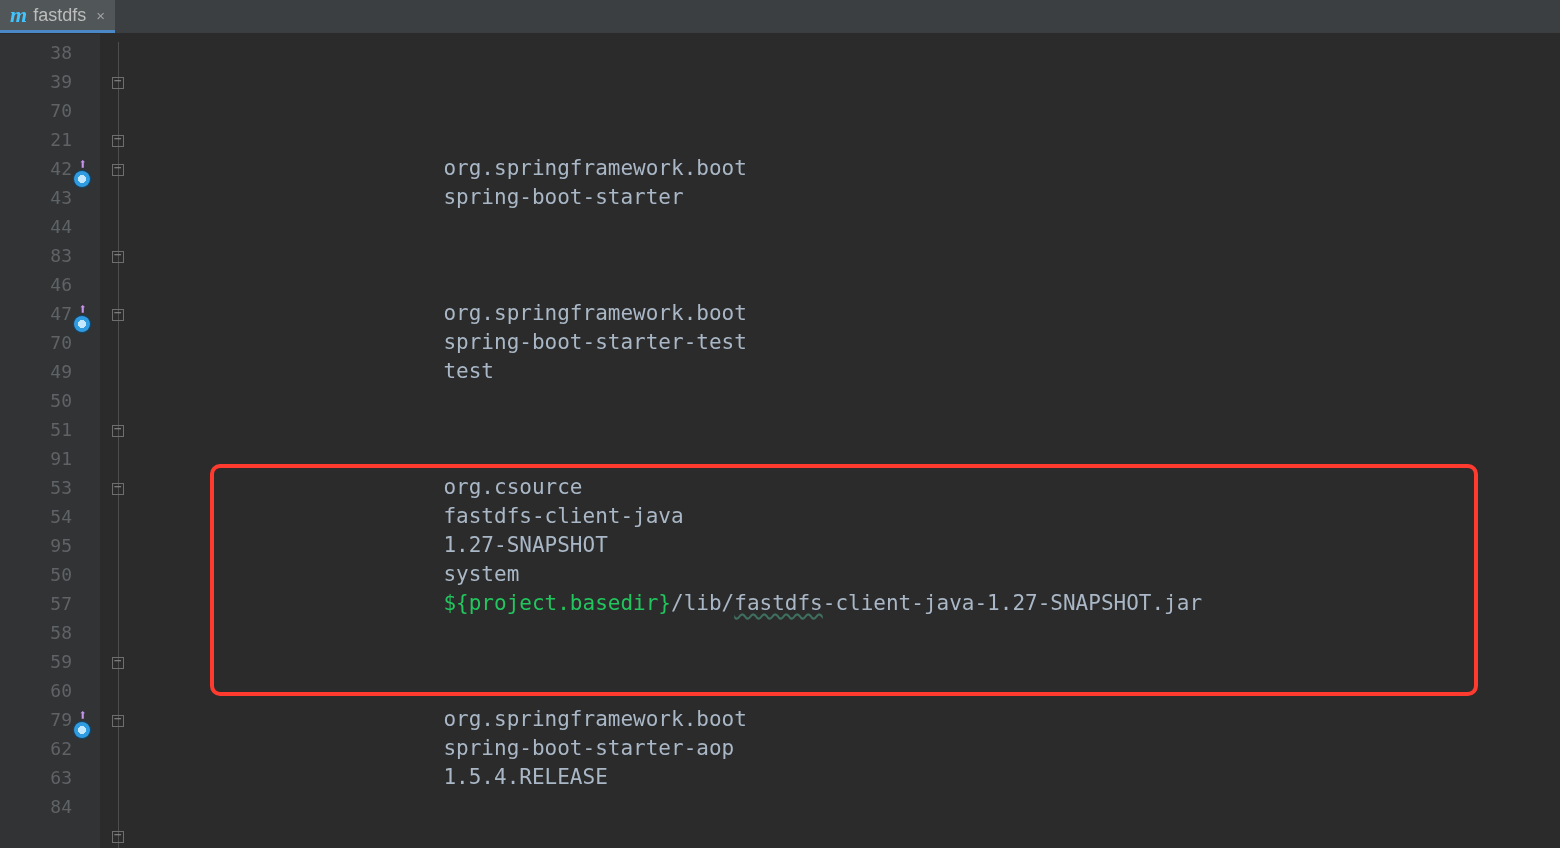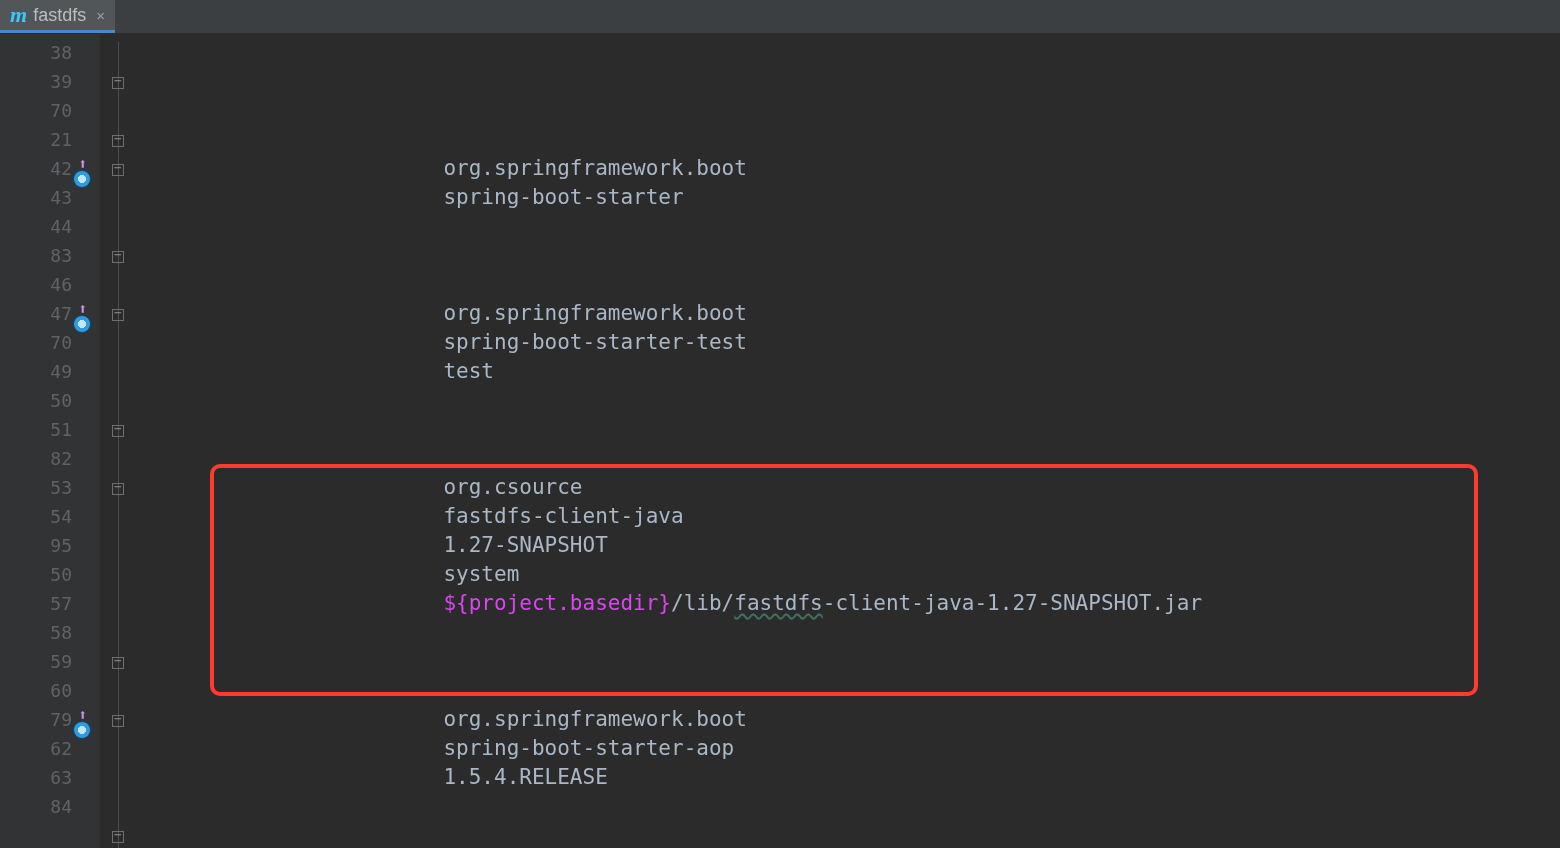--- a/index.html
+++ b/index.html
@@ -69,21 +69,21 @@
     padding-left: 40px;
     padding-top: 4px;
     line-height: 29px;
     white-space: pre;
     position: relative;
   }
   .code .row { height: 29px; }
 
   .tag     { color: #e8bf6a; }
   .val     { color: #a9b7c6; }
-  .attrv   { color: #d946ef; }
+  .attrv   { color: #22c55e; }
   .underline { text-decoration: underline; text-decoration-color: #3f705f; text-decoration-style: wavy; text-underline-offset: 3px; }
 
   .highlight {
     position: absolute;
     border: 4px solid #ff3b30;
     border-radius: 10px;
     left: 210px;
     top: 430px;
     width: 1268px;
     height: 232px;
@@ -163,21 +163,21 @@
       <div class="ln">42</div>
       <div class="ln">43</div>
       <div class="ln">44</div>
       <div class="ln">83</div>
       <div class="ln">46</div>
       <div class="ln">47</div>
       <div class="ln">70</div>
       <div class="ln">49</div>
       <div class="ln">50</div>
       <div class="ln">51</div>
-      <div class="ln">82</div>
+      <div class="ln">91</div>
       <div class="ln">53</div>
       <div class="ln">54</div>
       <div class="ln">95</div>
       <div class="ln">50</div>
       <div class="ln">57</div>
       <div class="ln">58</div>
       <div class="ln">59</div>
       <div class="ln">60</div>
       <div class="ln">79</div>
       <div class="ln">62</div>

